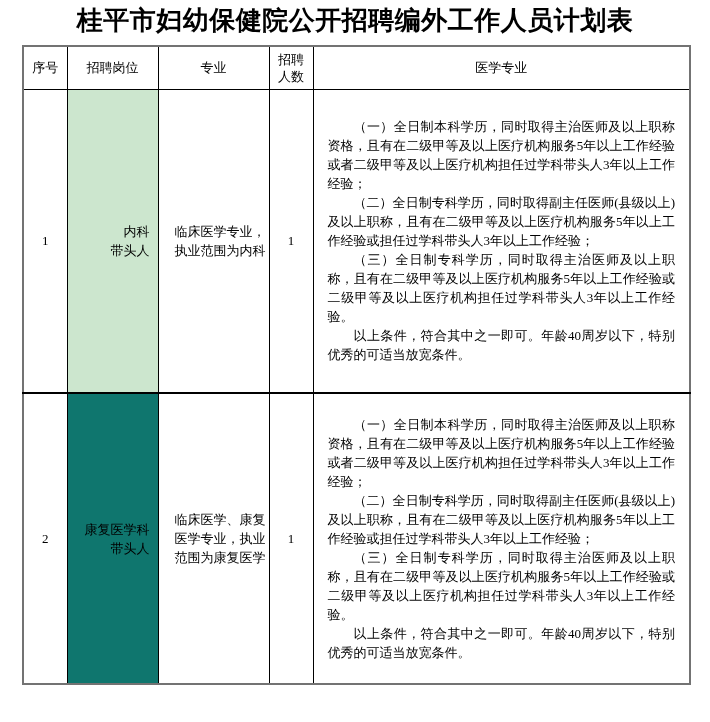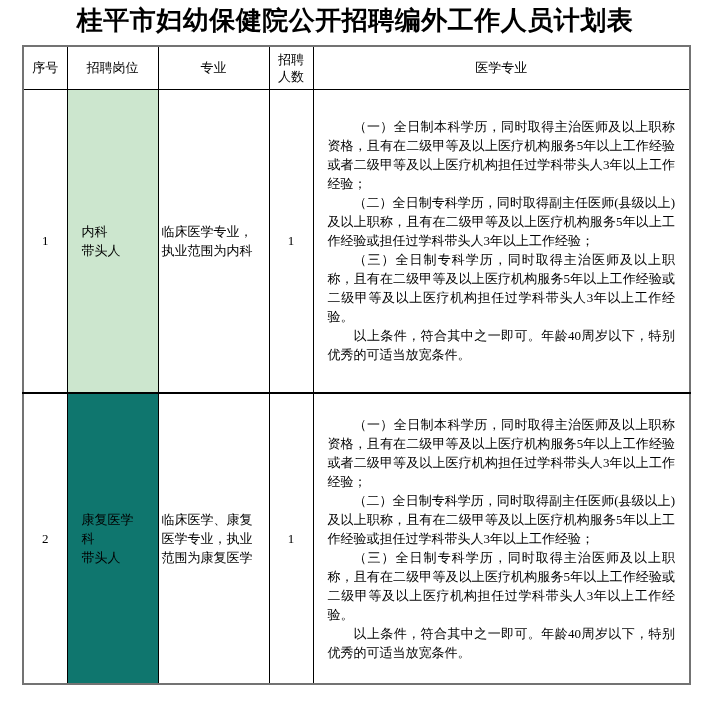--- a/index.html
+++ b/index.html
@@ -40,27 +40,27 @@
     text-align: center;
     white-space: pre-line;
     line-height: 17px;
     padding: 0;
   }
   tr.row-1 { height: 304px; }
   tr.row-2 { height: 291px; }
   tr.row-2 td { border-top: 2px solid #000; }
   td.c-no, td.c-count { text-align: center; padding: 0; }
   td.c-pos {
-    text-align: left;
+    text-align: right;
     white-space: pre-line;
     line-height: 19px;
-    padding: 14px;
+    padding: 8px;
   }
   td.c-major {
-    text-align: left;
+    text-align: right;
     white-space: pre-line;
     line-height: 19px;
     padding: 0 3px;
   }
   td.c-cond { padding: 0 14px; }
   td.c-cond p {
     margin: 0;
     text-indent: 2em;
     text-align: justify;
     text-justify: inter-character;

